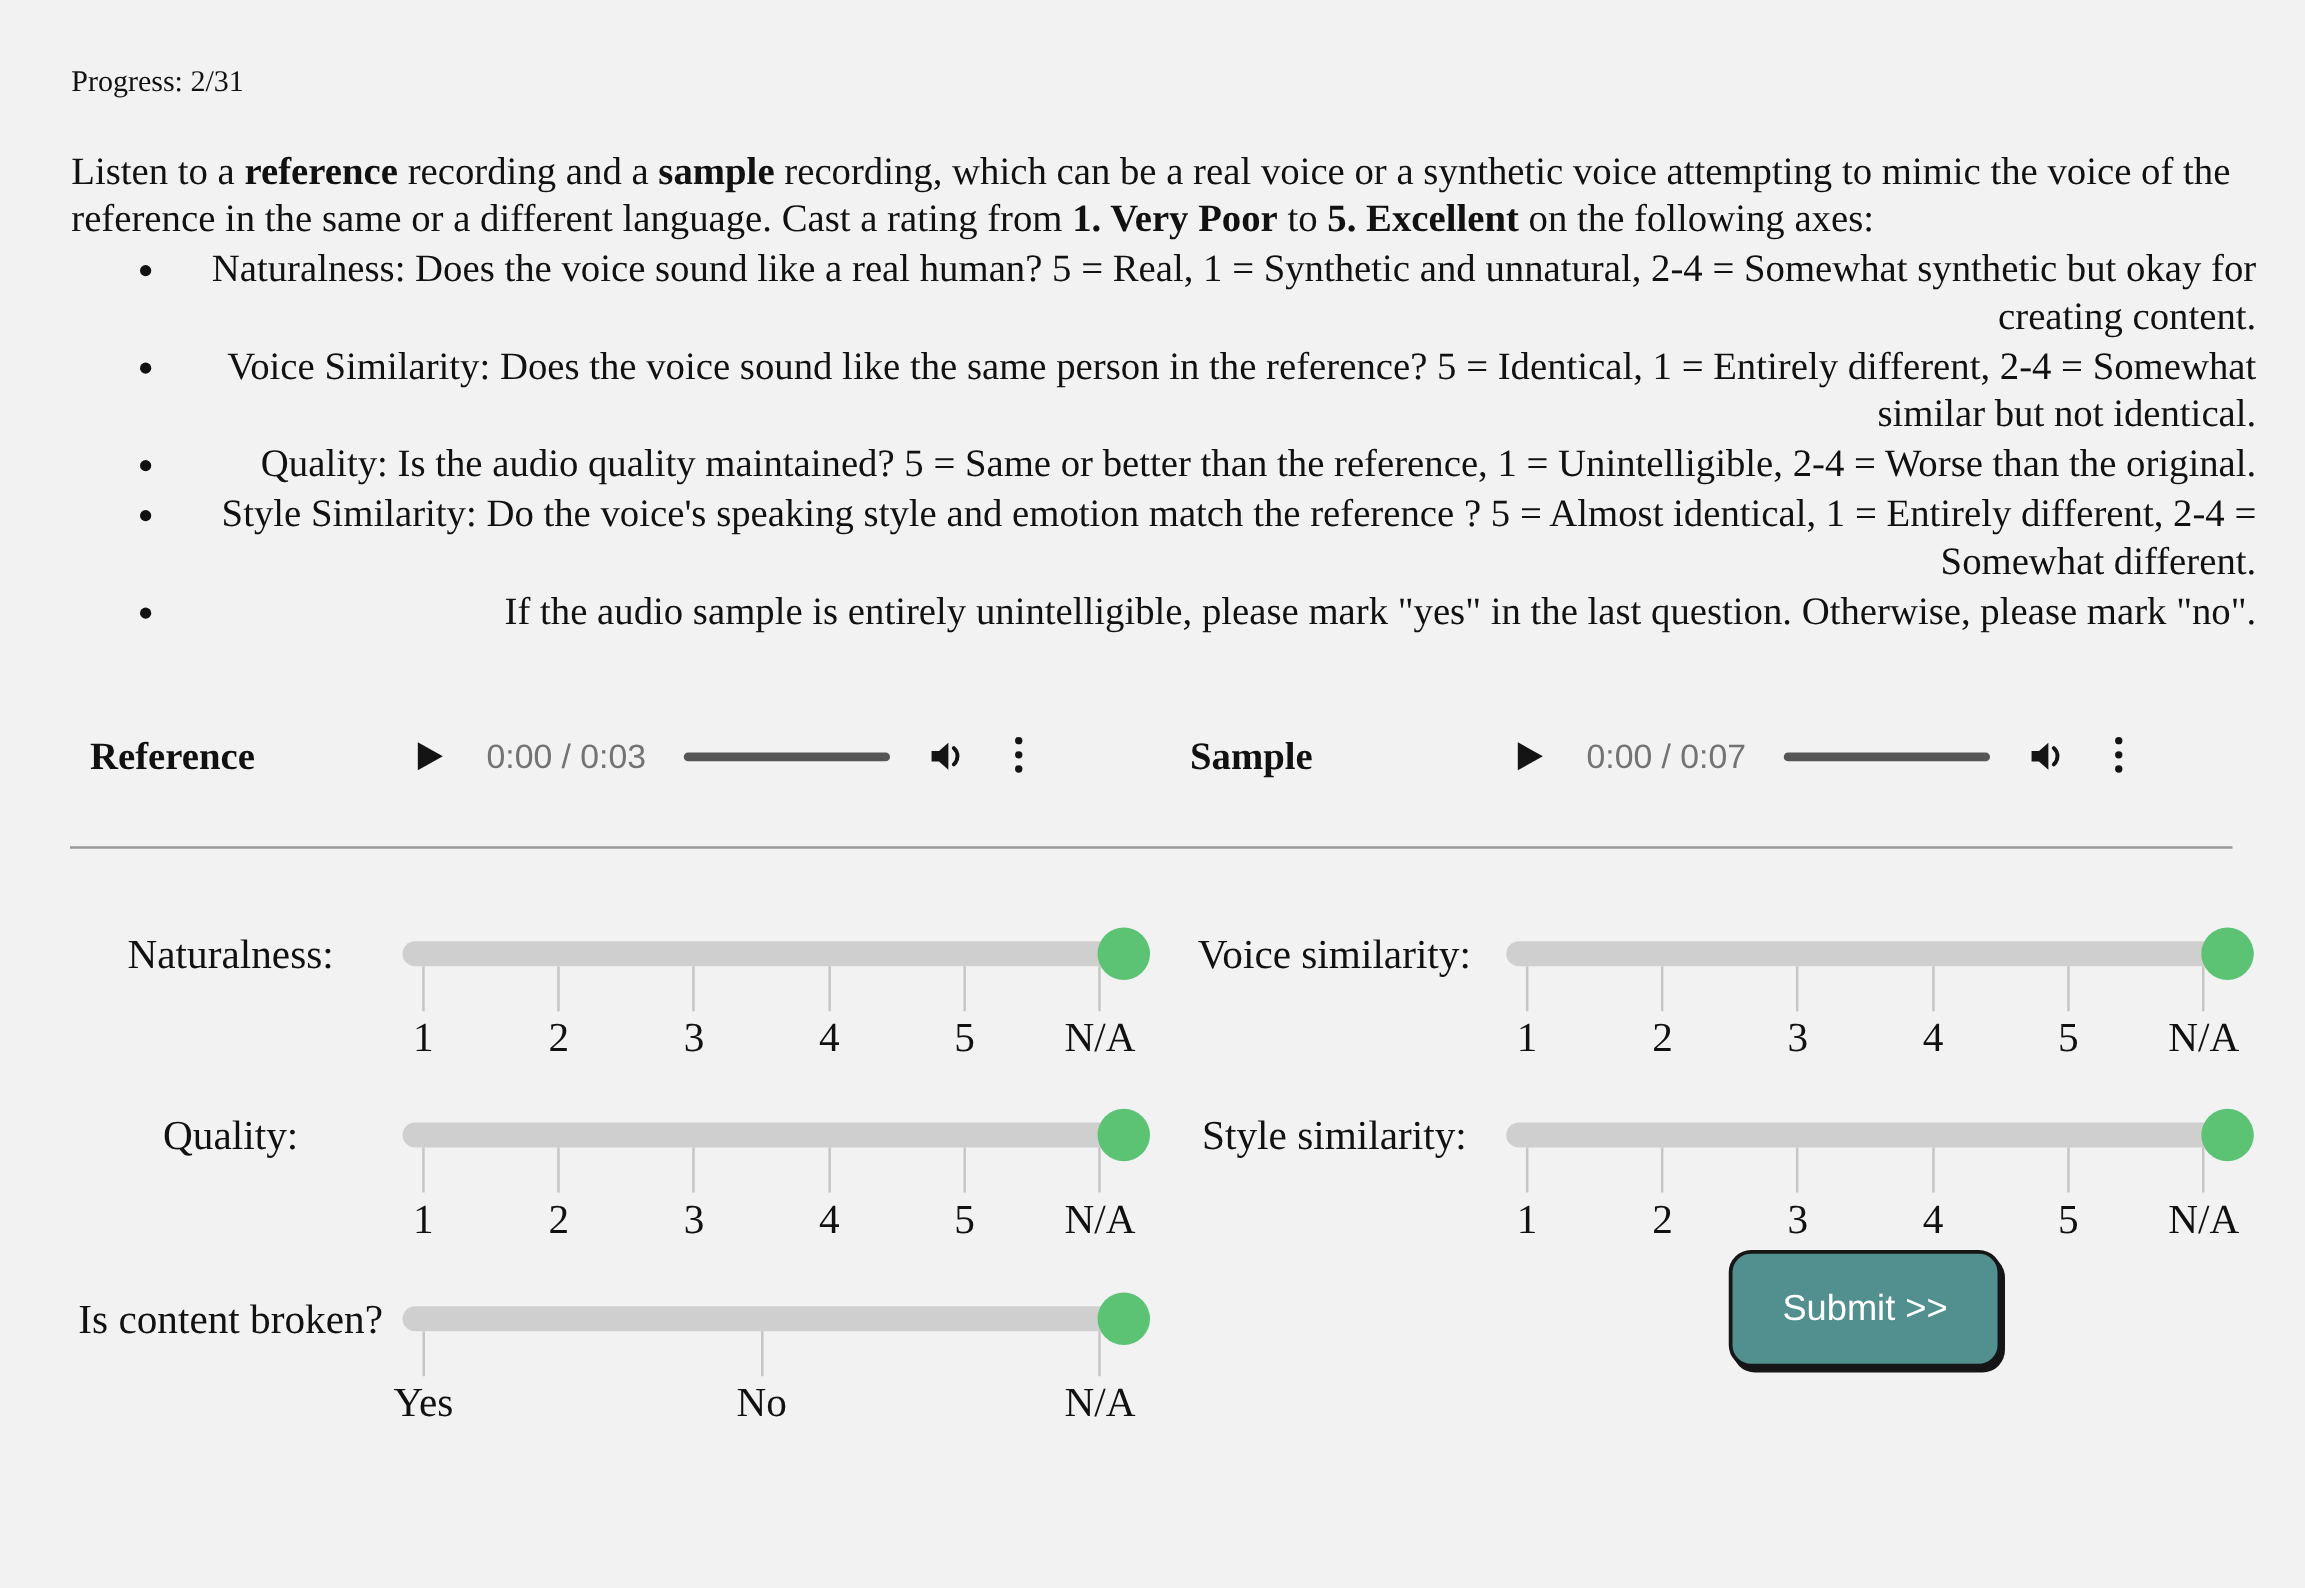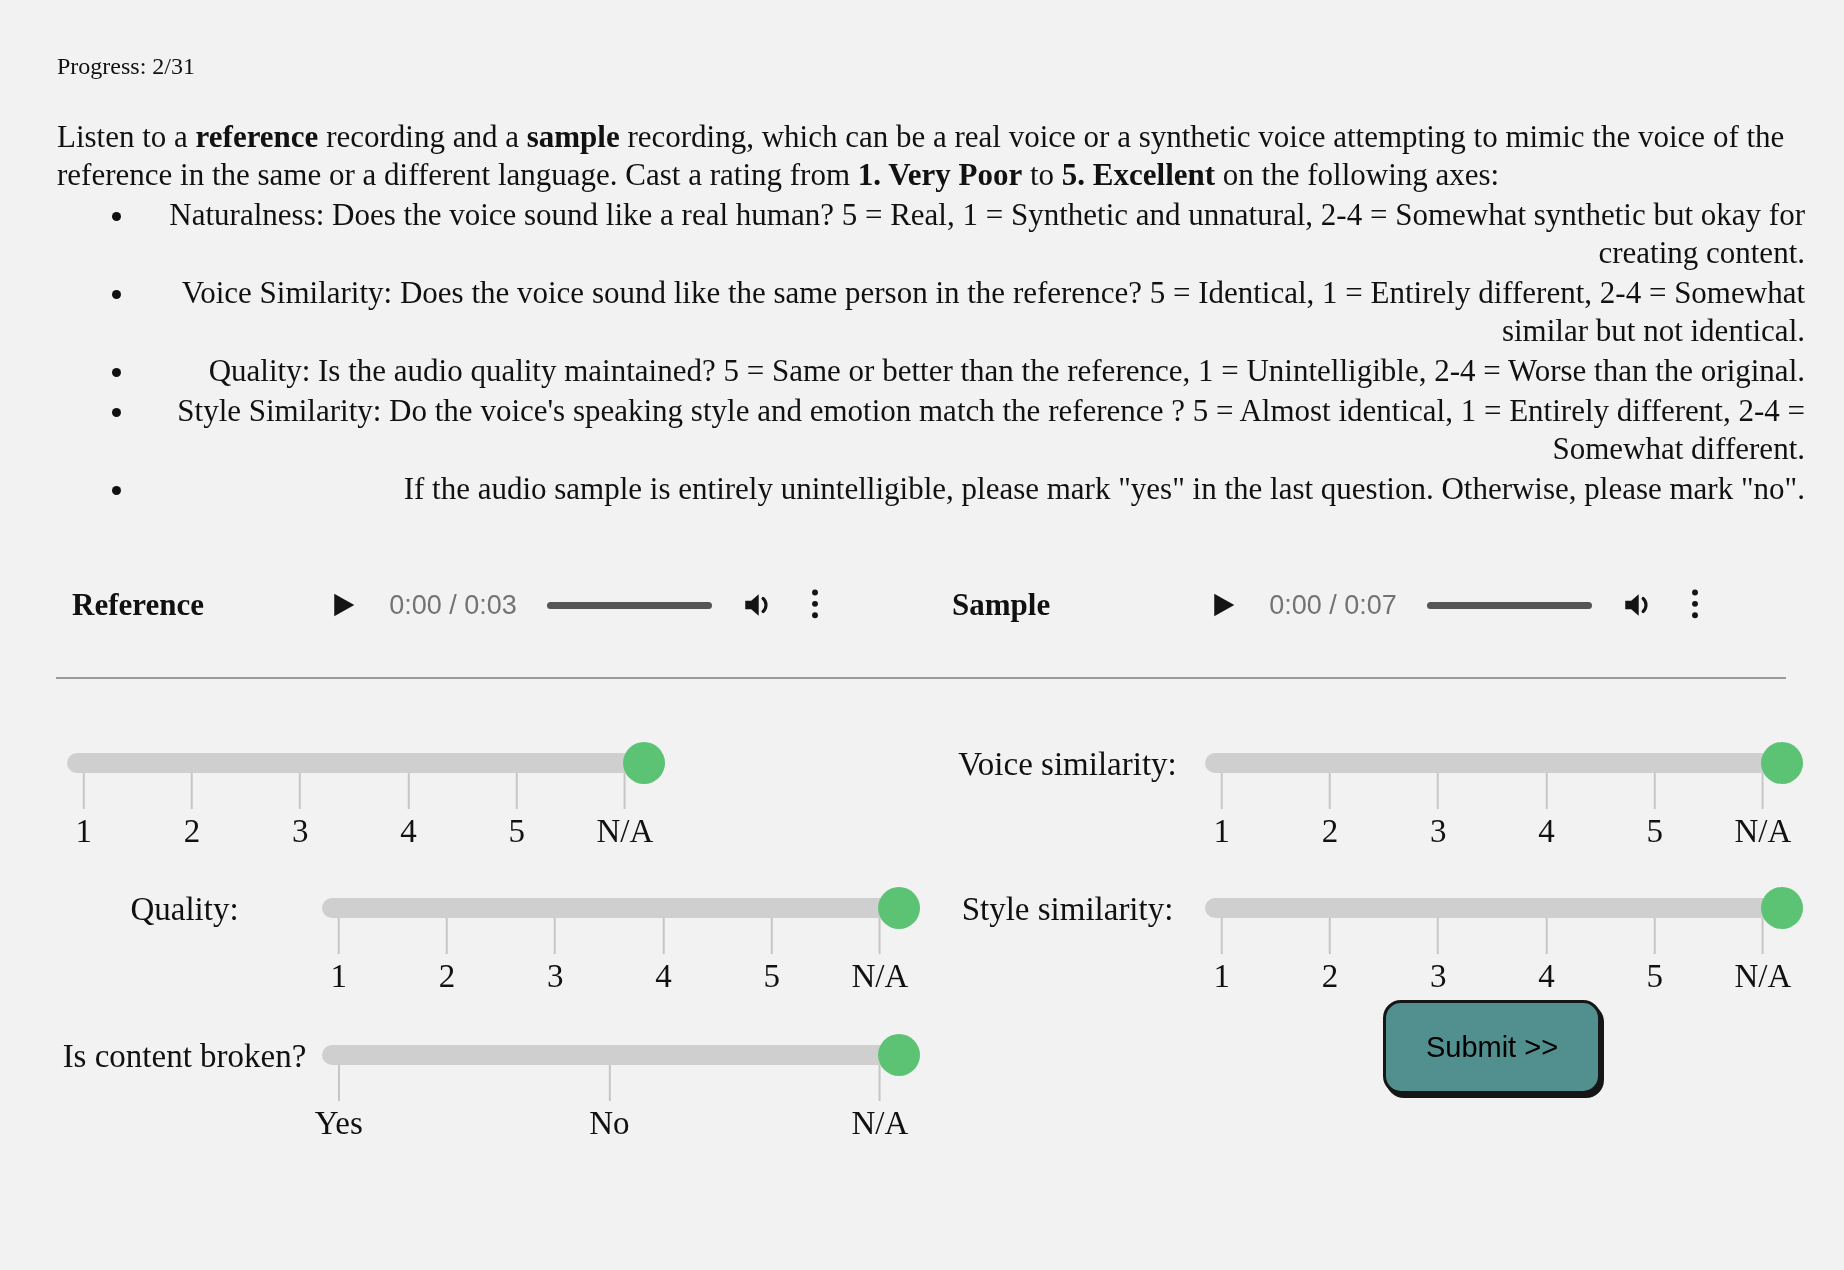--- a/index.html
+++ b/index.html
@@ -53,21 +53,21 @@
   .tick-line{width:2px;height:36px;background:#c6c6c6;}
   .tick-label{font-size:33px;line-height:40px;white-space:nowrap;margin-top:2px;}
   .t0{left:2.8%;} .t1{left:20.9%;} .t2{left:39.0%;}
   .t3{left:57.1%;} .t4{left:75.2%;} .t5{left:93.3%;}
   .b0{left:2.8%;} .b1{left:48.05%;} .b2{left:93.3%;}
   .row-l{left:57px;}
   .row-r{left:940px;}
 
   
   .submit-btn{position:absolute;left:1383px;top:1000px;width:218px;height:94px;
-    background:var(--submit_bg);color:#000000;
+    background:var(--submit_bg);color:#ffffff;
     font-family:"Liberation Sans","DejaVu Sans",sans-serif;font-size:29px;
     border:3px solid #161616;border-radius:18px;box-shadow:3px 4px 0 #161616;
     cursor:pointer;}
 </style>
 </head>
 <body>
 
 <div class="abs progress">Progress: 2/31</div>
 
 <div class="abs intro"><span>Listen to a </span><b>reference</b><span> recording and a </span><b>sample</b><span> recording, which can be a real voice or a synthetic voice attempting to mimic the voice of the reference in the same or a different language. Cast a rating from </span><b>1. Very Poor</b><span> to </span><b>5. Excellent</b><span> on the following axes:</span></div>
@@ -128,20 +128,21 @@
         <circle cx="4" cy="14" r="2.6" fill="#141414"></circle>
         <circle cx="4" cy="24" r="2.6" fill="#141414"></circle>
       </svg>
     </button>
   </div>
 </div>
 
 <div class="abs divider"></div>
 
 <div class="slider-row row-l" style="top:739px;">
+  <div class="slider-label">Naturalness:</div>
   <div class="slider-body">
     <div class="track">
       <div class="thumb"></div>
     </div>
     <div class="ticks">
       <div class="tick t0">
           <div class="tick-line"></div>
           <div class="tick-label">1</div>
         </div>
       <div class="tick t1">

